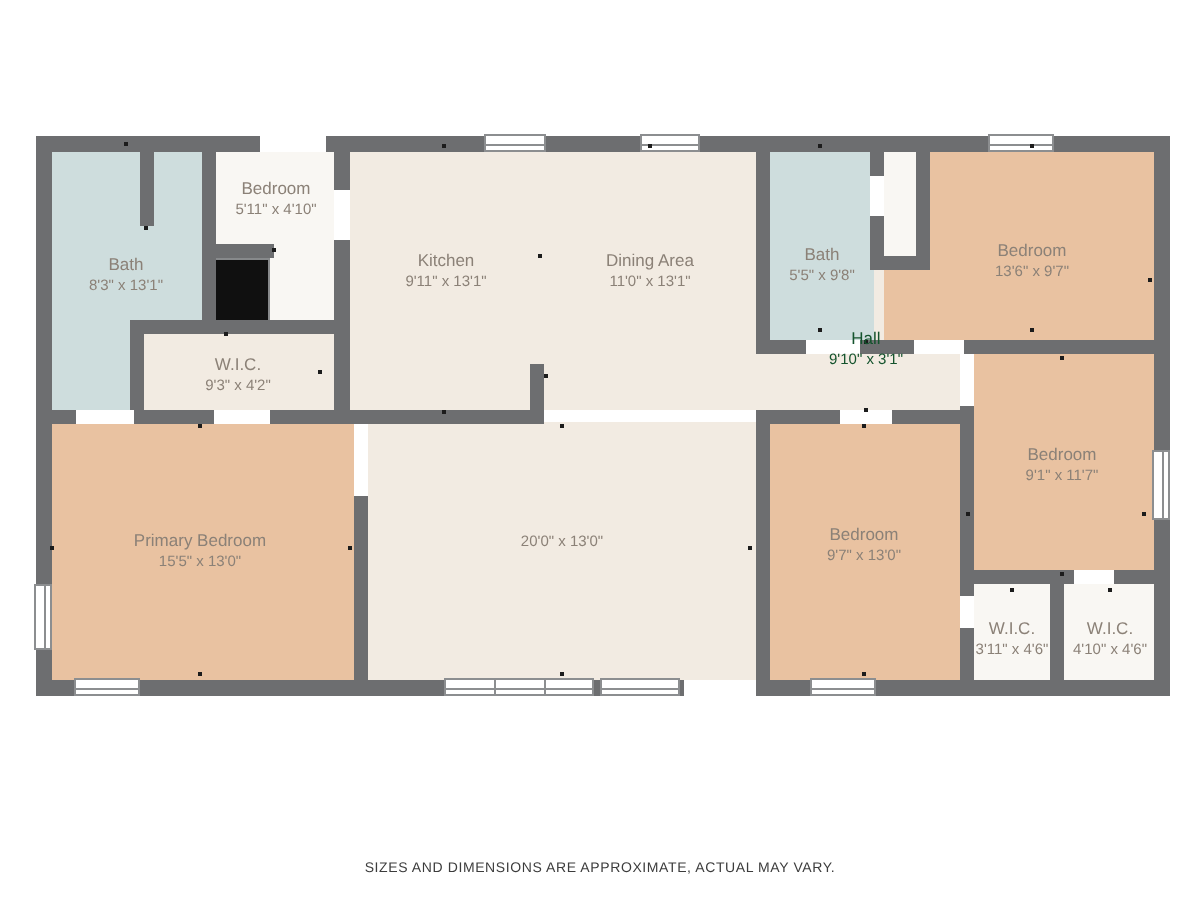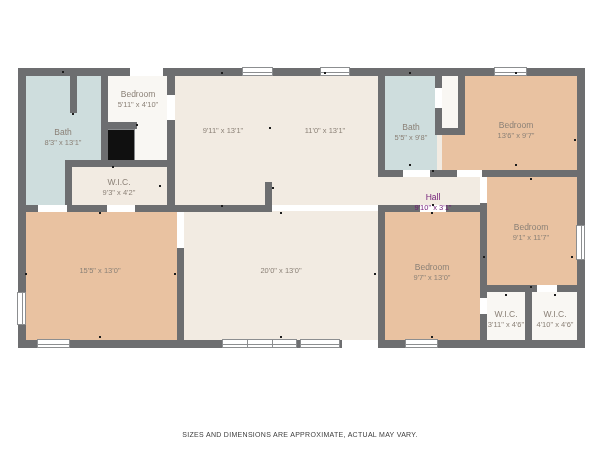--- a/index.html
+++ b/index.html
@@ -146,42 +146,45 @@
         </div>
         <div class="room-label" style="left: 68px; top: 89px; color: rgb(139, 129, 119);">
           <div class="room-name">Bedroom</div>
           <div class="room-dims">5'11" x 4'10"</div>
         </div>
         <div class="room-label" style="left: 49px; top: 177px; color: rgb(139, 129, 119);">
           <div class="room-name">W.I.C.</div>
           <div class="room-dims">9'3" x 4'2"</div>
         </div>
         <div class="room-label" style="left: 153px; top: 125px; color: rgb(139, 129, 119);">
+          <div class="room-name">Kitchen</div>
           <div class="room-dims">9'11" x 13'1"</div>
         </div>
         <div class="room-label" style="left: 255px; top: 125px; color: rgb(139, 129, 119);">
+          <div class="room-name">Dining Area</div>
           <div class="room-dims">11'0" x 13'1"</div>
         </div>
         <div class="room-label" style="left: 341px; top: 122px; color: rgb(139, 129, 119);">
           <div class="room-name">Bath</div>
           <div class="room-dims">5'5" x 9'8"</div>
         </div>
         <div class="room-label" style="left: 446px; top: 120px; color: rgb(139, 129, 119);">
           <div class="room-name">Bedroom</div>
           <div class="room-dims">13'6" x 9'7"</div>
         </div>
-        <div class="room-label" style="left: 363px; top: 192px; color: #701a75;">
+        <div class="room-label" style="left: 363px; top: 164px; color: #14532d;">
           <div class="room-name">Hall</div>
           <div class="room-dims">9'10" x 3'1"</div>
         </div>
         <div class="room-label" style="left: 461px; top: 222px; color: rgb(139, 129, 119);">
           <div class="room-name">Bedroom</div>
           <div class="room-dims">9'1" x 11'7"</div>
         </div>
         <div class="room-label" style="left: 30px; top: 265px; color: rgb(139, 129, 119);">
+          <div class="room-name">Primary Bedroom</div>
           <div class="room-dims">15'5" x 13'0"</div>
         </div>
         <div class="room-label" style="left: 211px; top: 265px; color: rgb(139, 129, 119);">
           <div class="room-dims">20'0" x 13'0"</div>
         </div>
         <div class="room-label" style="left: 362px; top: 262px; color: rgb(139, 129, 119);">
           <div class="room-name">Bedroom</div>
           <div class="room-dims">9'7" x 13'0"</div>
         </div>
         <div class="room-label" style="left: 436px; top: 309px; color: rgb(139, 129, 119);">

